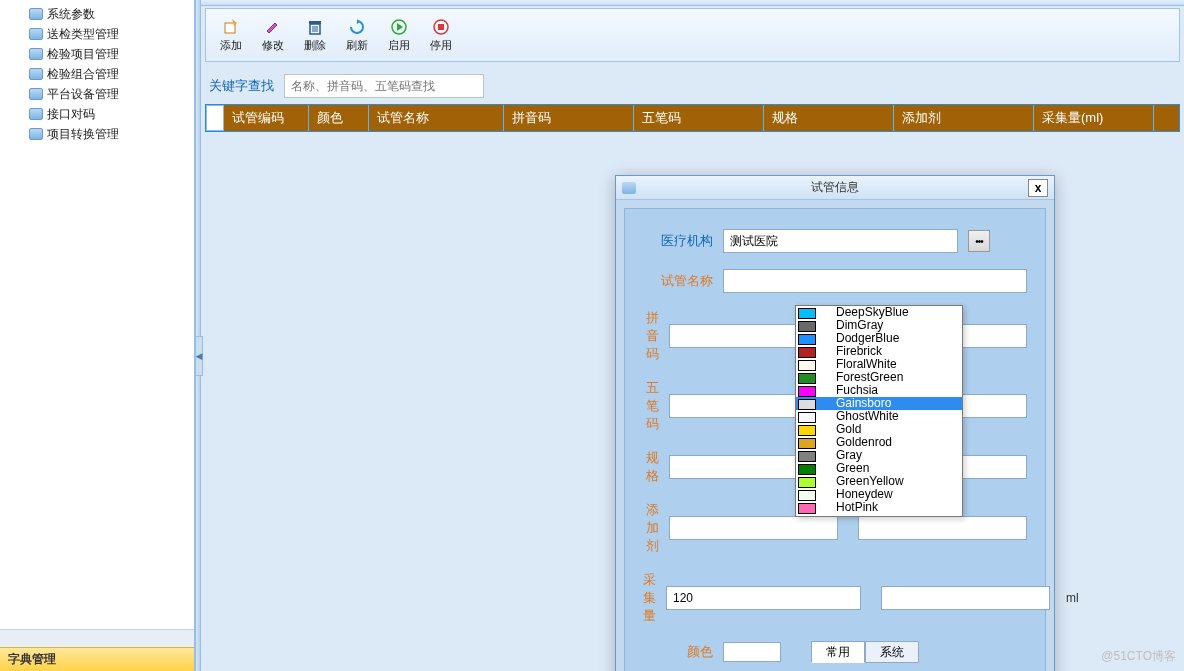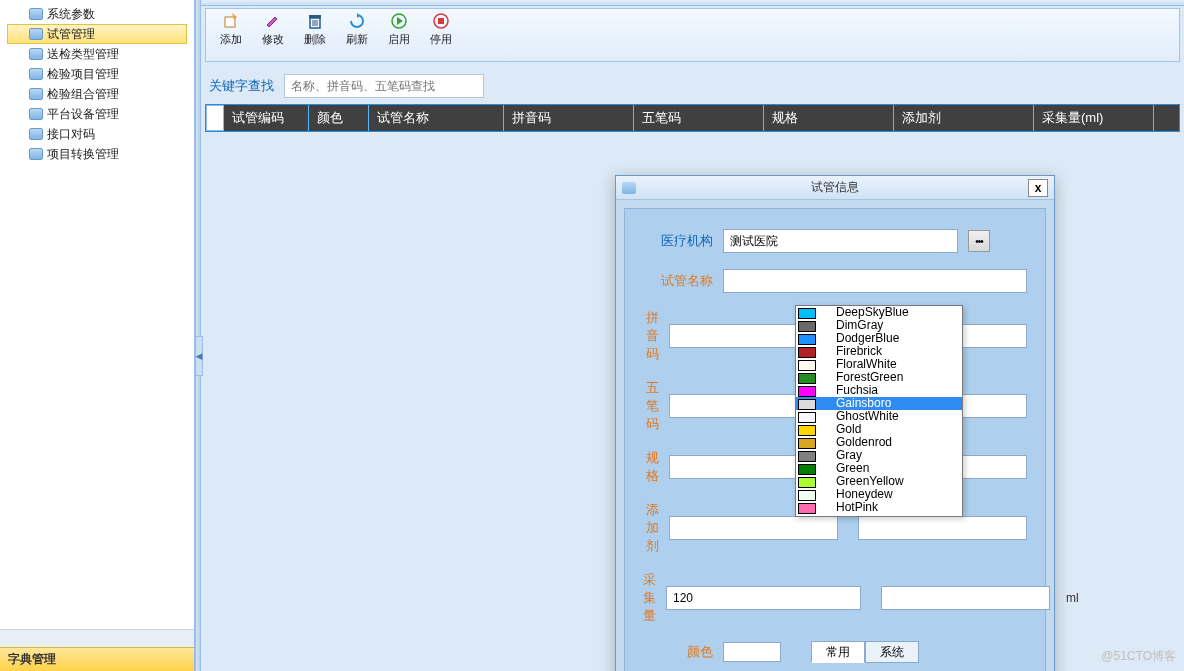--- a/index.html
+++ b/index.html
@@ -9,28 +9,28 @@
 .tree{flex:1;padding:4px 7px;overflow:auto}
 .tree-item{display:flex;align-items:center;height:20px;padding-left:22px;cursor:pointer;gap:4px}
 .tree-item.sel{background:linear-gradient(#fff3c4,#ffe27a);border:1px solid #e0c340;padding-left:21px}
 .tree-icon{width:14px;height:12px;background:linear-gradient(#b8d8f2,#7fb5e6);border-radius:2px;border:1px solid #6b9cc9}
 .tree-item span{color:#1a1a1a}
 .splitter{width:6px;background:linear-gradient(90deg,#d5e6f5,#b8d2ea);border-left:1px solid #99bce8;border-right:1px solid #99bce8;position:relative}
 .splitter-handle{position:absolute;left:-1px;top:50%;width:8px;height:40px;background:#c9dff0;border:1px solid #99bce8;display:flex;align-items:center;justify-content:center;font-size:9px;color:#4a7ab1;cursor:pointer}
 .main{flex:1;display:flex;flex-direction:column;background:#dce9f7}
 .topbar{height:6px;background:linear-gradient(#e3eefb,#c9dff0);border-bottom:1px solid #99bce8}
 .toolbar{height:54px;background:linear-gradient(#f4f9ff,#e0edfa);border:1px solid #a2c4e6;margin:2px 4px;display:flex;align-items:center;padding:0 6px;gap:4px}
-.tb-btn{display:flex;flex-direction:column;align-items:center;justify-content:flex-start;width:38px;height:46px;border-radius:3px;cursor:pointer;gap:2px}
+.tb-btn{display:flex;flex-direction:column;align-items:center;justify-content:center;width:38px;height:46px;border-radius:3px;cursor:pointer;gap:2px}
 .tb-icon{width:18px;height:18px;display:flex;align-items:center;justify-content:center}
 .tb-lbl{font-size:11px;color:#1a1a1a}
 .searchbar{margin:10px 8px 6px;display:flex;align-items:center;gap:10px}
 .searchbar .lbl{color:#0f66b8;font-size:13px}
 .searchbar input{height:24px;width:200px;border:1px solid #b3c6da;padding:0 6px;color:#888}
 .grid{margin:0 4px}
-.grid-head{display:flex;background:#404040;height:28px;border:1px solid #2a8cd8}
+.grid-head{display:flex;background:#a16207;height:28px;border:1px solid #2a8cd8}
 .gh{color:#fff;font-size:13px;display:flex;align-items:center;padding:0 8px;border-right:1px solid #5bb6f5}
 .gh.chk{width:18px;background:#fff;border:1px solid #8fb9e0;padding:0}
 .sidebar-footer{height:24px;background:linear-gradient(#ffe89a,#ffd24a);border-top:1px solid #d9b53a;display:flex;align-items:center;padding-left:8px;font-weight:bold;color:#333}
 .sidebar-scroll{height:18px;background:#e8eef5;border-top:1px solid #c3d4e6}
 
 .dialog{position:absolute;left:615px;top:175px;width:440px;background:#c3d9ef;border:1px solid #6b99c7;box-shadow:0 3px 15px rgba(0,0,0,.25)}
 .dlg-title{height:24px;background:linear-gradient(#eaf3fd,#cfe2f4);display:flex;align-items:center;padding:8px 6px;border-bottom:1px solid #a6c3e0}
 .dlg-title .t-icon{width:14px;height:12px;background:linear-gradient(#b8d8f2,#7fb5e6);border-radius:2px;margin-right:6px}
 .dlg-title .t-text{flex:1;text-align:center;font-size:12px;color:#333}
 .dlg-close{width:20px;height:18px;background:#fff;border:1px solid #888;display:flex;align-items:center;justify-content:center;font-weight:bold;cursor:pointer;font-family:Arial}
@@ -64,24 +64,20 @@
 <body>
 
 <div class="app">
 
   <div class="sidebar">
     <div class="tree" id="tree">
         <div class="tree-item">
           <span class="tree-icon"></span>
           <span>系统参数</span>
         </div>
-        <div class="tree-item sel">
-          <span class="tree-icon"></span>
-          <span>试管管理</span>
-        </div>
         <div class="tree-item">
           <span class="tree-icon"></span>
           <span>送检类型管理</span>
         </div>
         <div class="tree-item">
           <span class="tree-icon"></span>
           <span>检验项目管理</span>
         </div>
         <div class="tree-item">
           <span class="tree-icon"></span>

